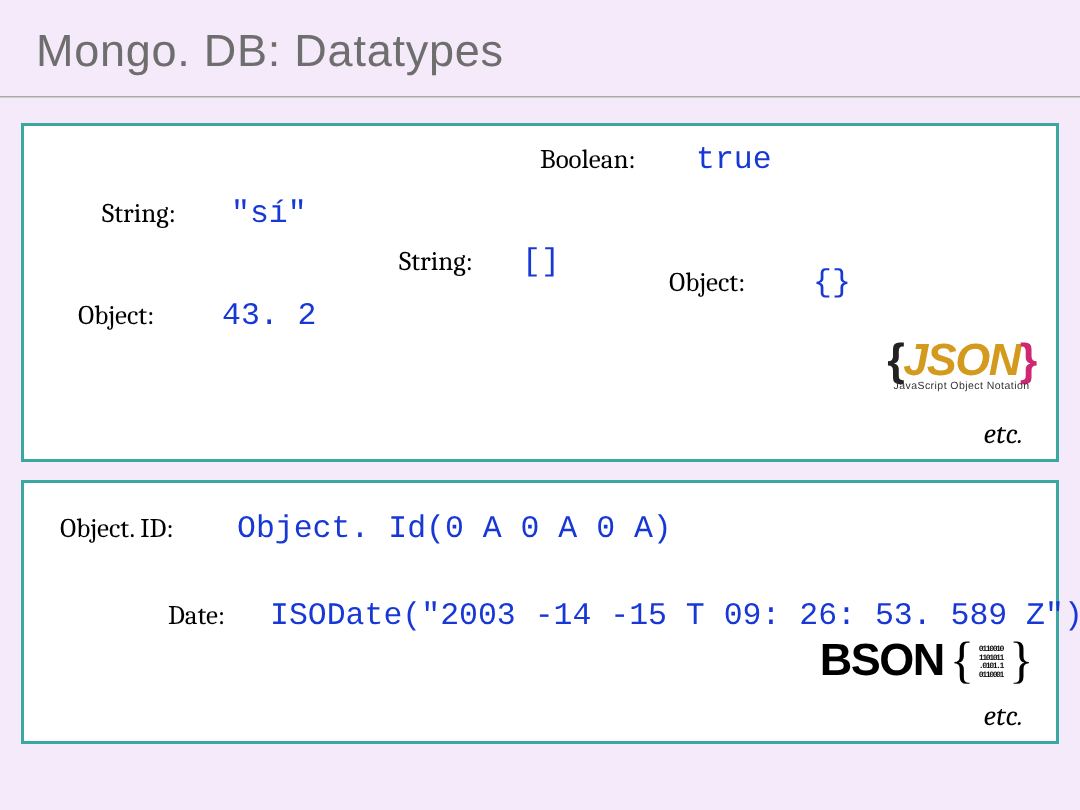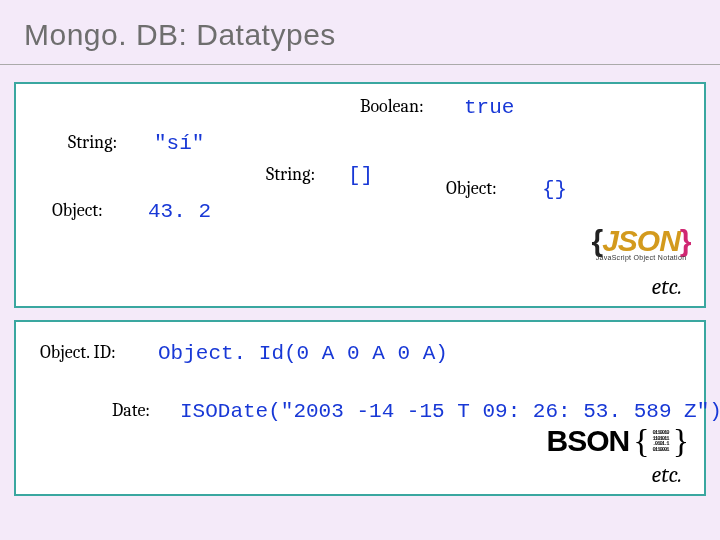--- a/index.html
+++ b/index.html
@@ -59,21 +59,21 @@
     color: #000;
   }
   .value {
     font-family: "Consolas", "Menlo", "Courier New", monospace;
     font-size: 21px;
     color: #1838d6;
   }
   .etc {
     font-family: "Cambria", Georgia, serif;
     font-style: italic;
-    font-size: 22px;
+    font-size: 19px;
     color: #000;
   }
 
   
   .boolean { left: 344px; top: 12px; }
   .boolean .value { position: absolute; left: 104px; top: 0; color:#1838d6;}
   .string  { left: 52px;  top: 48px; }
   .string  .value { position: absolute; left: 86px; top: 0; }
   .array   { left: 250px; top: 80px; }
   .array   .value { position: absolute; left: 82px; top: 0; }

